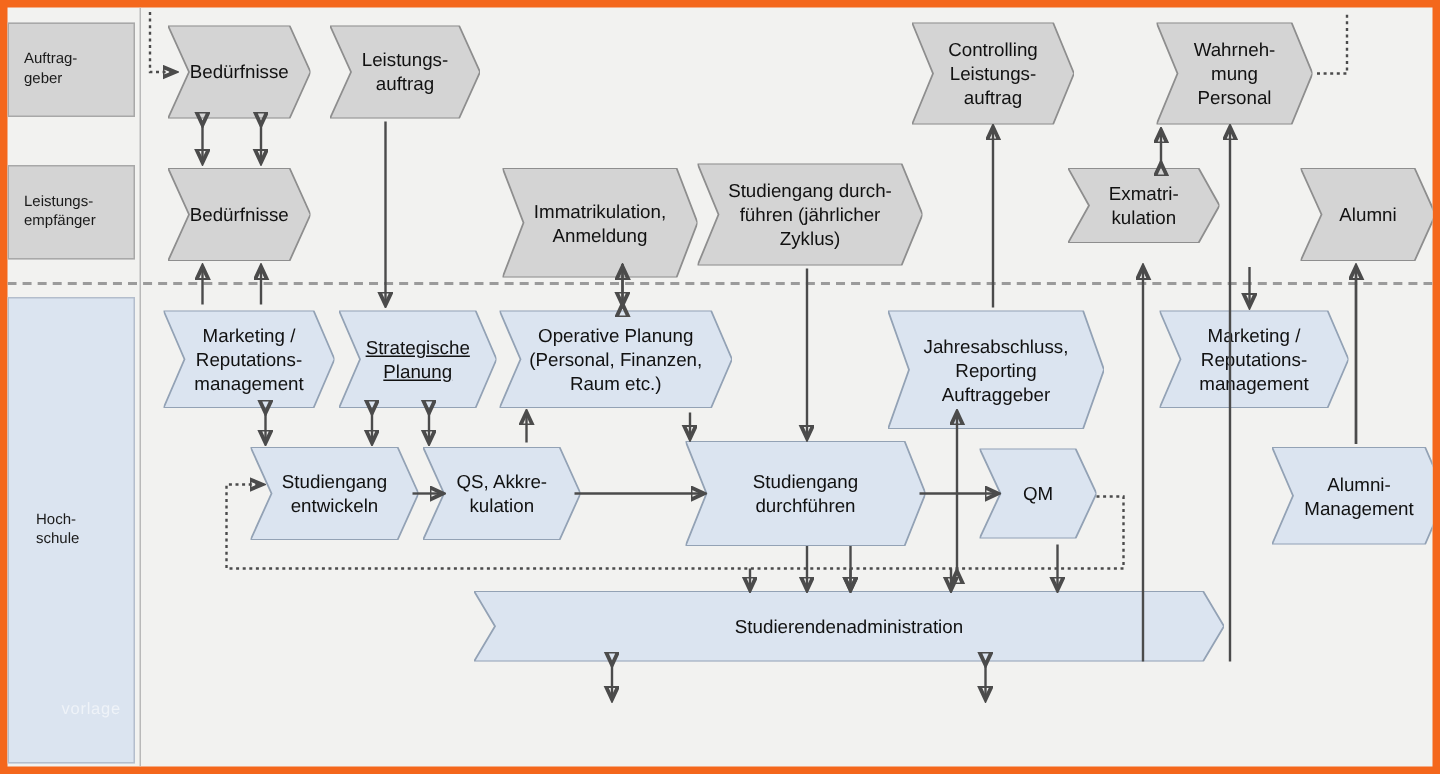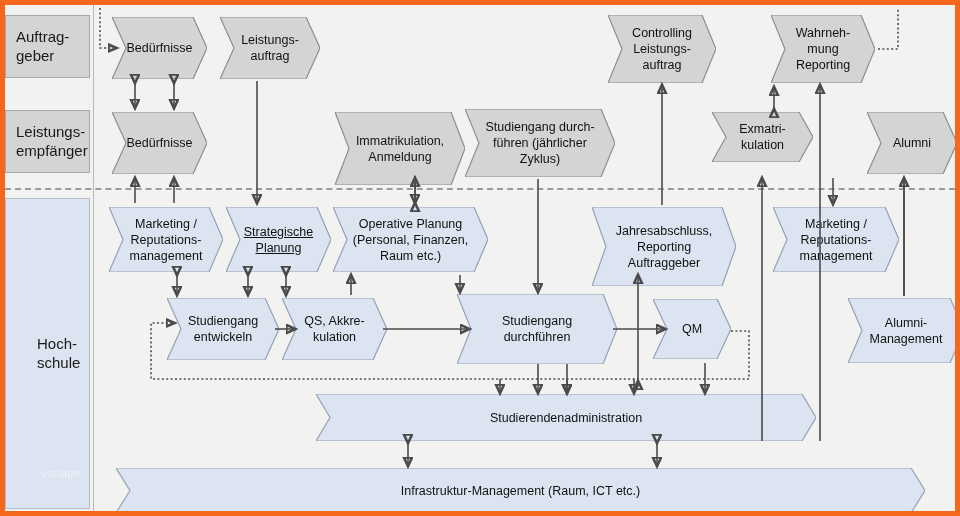--- a/index.html
+++ b/index.html
@@ -17,21 +17,21 @@
     overflow: hidden;
   }
   
   .lane-box {
     position: absolute;
     border: 1px solid #a8a8a8;
     display: flex;
     align-items: center;
     justify-content: flex-start;
     padding-left: 10px;
-    font-size: 15px;
+    font-size: 10px;
     color: #1a1a1a;
     line-height: 1.25;
     white-space: pre-line;
   }
   .lane-grey { background: #d4d4d4; }
   .lane-blue { background: #dbe4f0; border-color: #b3bdcc; }
 
   .lane-divider {
     position: absolute;
     top: 0; bottom: 0;
@@ -96,21 +96,21 @@
   <div class="lane-box lane-grey" style="left:0px; top:10px; width:85px; height:63px;">
     <span>Auftrag-
 geber</span>
   </div>
 
   <div class="lane-box lane-grey" style="left:0px; top:105px; width:85px; height:63px;">
     <span>Leistungs-
 empfänger</span>
   </div>
 
-  <div class="lane-box lane-blue" style="left:0px; top:193px; width:85px; height:311px; padding-left:31px;">
+  <div class="lane-box lane-blue" style="left:0px; top:193px; width:85px; height:311px; padding-left:18px;">
     <span>Hoch-
 schule</span>
   </div>
 
   <div class="watermark" style="left:36px; top:462px;">
     <span>vorlage</span>
   </div>
 
   <div class="lane-divider" style="left:88px; top:0px;"></div>
 
@@ -139,21 +139,21 @@
 Leistungs-
 auftrag</span>
   </div>
 
   <div class="chev grey" style="left:766px; top:10px; width:104px; height:68px;">
     <svg viewBox="0 0 104 68" preserveAspectRatio="none">
       <polygon points="0,0 90,0 104,34 90,68 0,68 14,34" vector-effect="non-scaling-stroke"></polygon>
     </svg>
     <span class="inner">Wahrneh-
 mung
-Reporting</span>
+Personal</span>
   </div>
 
   <div class="chev grey" style="left:107px; top:107px; width:95px; height:62px;">
     <svg viewBox="0 0 95 62" preserveAspectRatio="none">
       <polygon points="0,0 81,0 95,31 81,62 0,62 14,31" vector-effect="non-scaling-stroke"></polygon>
     </svg>
     <span class="inner">Bedürfnisse</span>
   </div>
 
   <div class="chev grey" style="left:330px; top:107px; width:130px; height:73px;">
@@ -271,26 +271,20 @@
 Management</span>
   </div>
 
   <div class="chev blue" style="left:311px; top:389px; width:500px; height:47px;">
     <svg viewBox="0 0 500 47" preserveAspectRatio="none">
       <polygon points="0,0 486,0 500,23.5 486,47 0,47 14,23.5" vector-effect="non-scaling-stroke"></polygon>
     </svg>
     <span class="inner">Studierendenadministration</span>
   </div>
 
-  <div class="chev blue" style="left:111px; top:463px; width:809px; height:45px;">
-    <svg viewBox="0 0 809 45" preserveAspectRatio="none">
-      <polygon points="0,0 795,0 809,22.5 795,45 0,45 14,22.5" vector-effect="non-scaling-stroke"></polygon>
-    </svg>
-    <span class="inner">Infrastruktur-Management (Raum, ICT etc.)</span>
-  </div>
 
   <svg class="conn" style="left:0; top:0; width:960px; height:516px;">
     <defs>
       <marker id="ah" markerWidth="7" markerHeight="7" refX="5.4" refY="3" orient="auto">
         <path d="M0,0.4 L5.6,3 L0,5.6 z" fill="#4b4b4b" stroke="none"></path>
       </marker>
       <marker id="ahs" markerWidth="7" markerHeight="7" refX="5.4" refY="3" orient="auto">
         <path d="M0,0.8 L5.2,3 L0,5.2 z" fill="#8a8a8a" stroke="none"></path>
       </marker>
     </defs>

